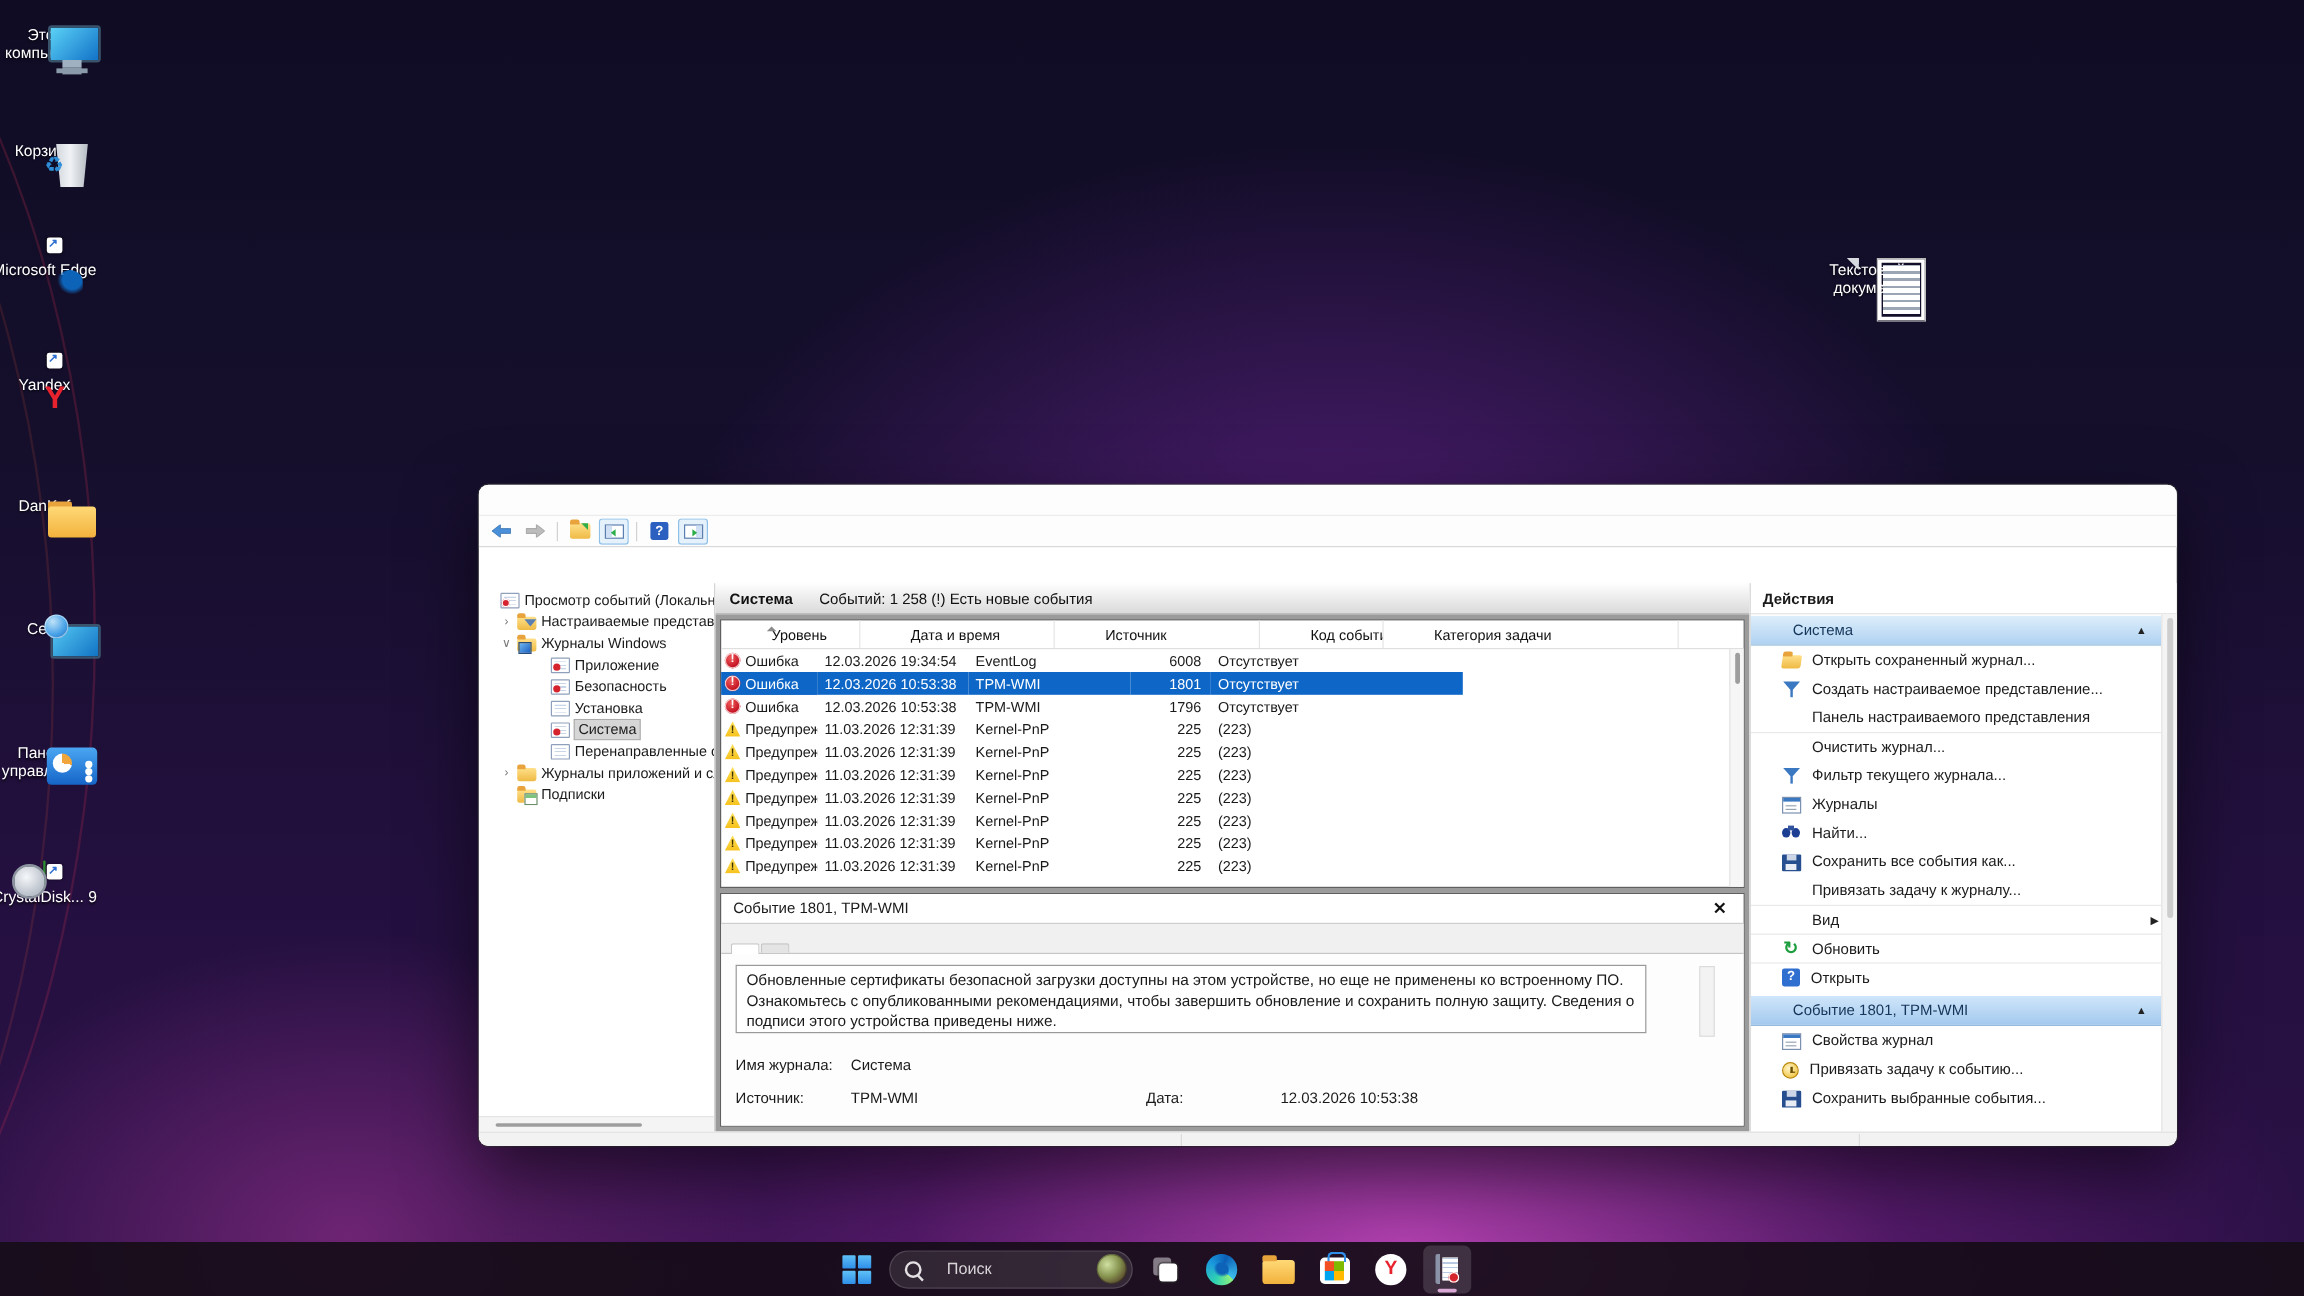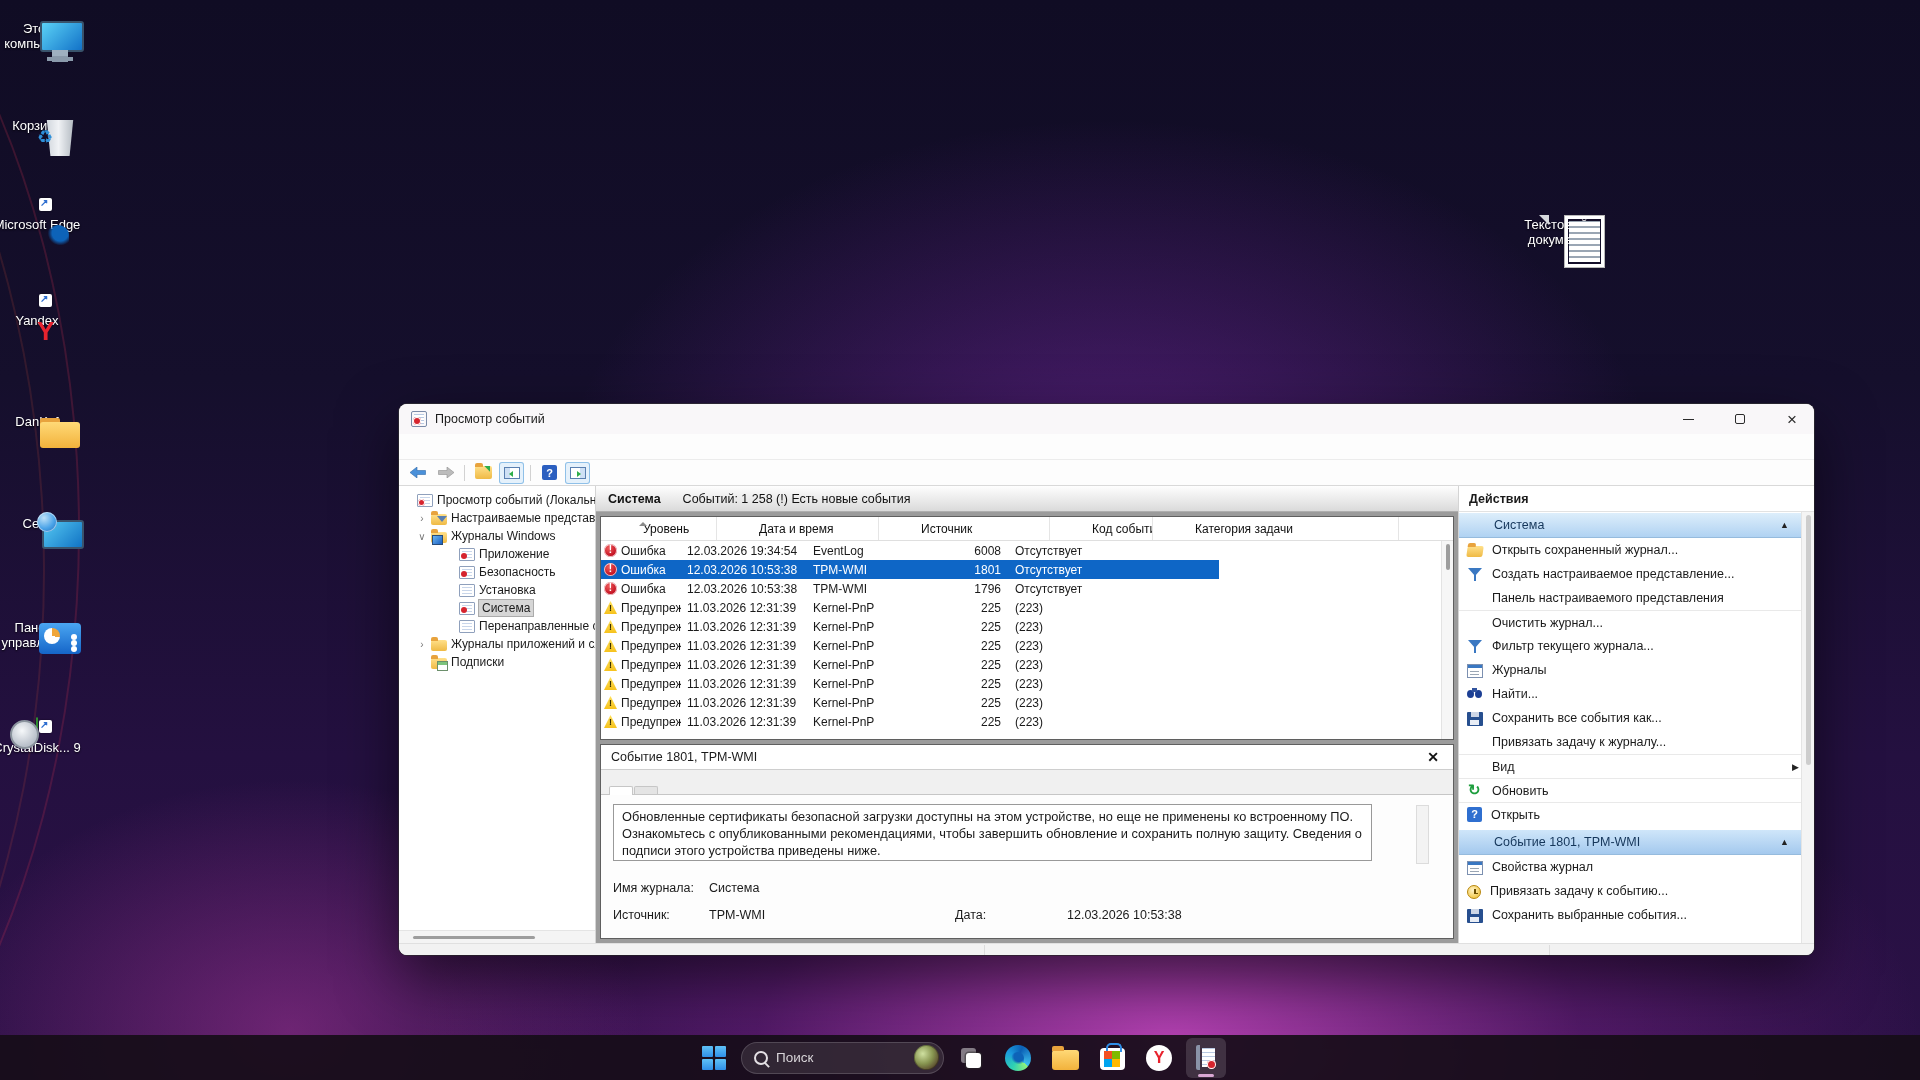--- a/index.html
+++ b/index.html
@@ -164,21 +164,21 @@
   .f-l1{width:96px;} .f-v1{width:170px;} .f-l2{width:112px;margin-left:76px;} 
 
   
   .actions{width:356px;border-left:1px solid #d4d4d4;display:flex;flex-direction:column;font-size:12.5px;color:#1b1b1b;position:relative;background:#fff;}
   .a-title{height:26px;flex:none;display:flex;align-items:center;padding:0 10px;font-weight:bold;border-bottom:1px solid #e2e2e2;}
   .a-list{flex:1;overflow:hidden;padding-right:13px;}
   .a-row{display:flex;align-items:center;}
   .a-row.hdr{height:26px;background:linear-gradient(#ddeefb,#b0d2f2);border-top:1px solid #fff;border-bottom:1px solid #96bbdd;
     padding:0 10px;color:#15365a;}
   .a-row.hdr2{background:linear-gradient(#cfe6fa,#a4c9ee);margin-top:3px;}
-  .a-row.item{height:24px;padding-left:8px;}
+  .a-row.item{height:24px;padding-left:26px;}
   .a-row.item.sep{border-top:1px solid #e9e9e9;}
   .a-row .glyph{margin-left:auto;font-size:9px;color:#222;padding-right:2px;}
   .aicon{width:16px;height:16px;flex:none;margin-right:9px;position:relative;}
   .a-blank{}
   .a-openfolder{background:linear-gradient(180deg,#ffe08a,#efba45);border-radius:2px;height:11px;margin-top:3px;transform:skewX(-8deg);}
   .a-openfolder::before{content:"";position:absolute;left:0;top:-3px;width:8px;height:4px;background:#e8a33d;border-radius:2px 2px 0 0;}
   .a-funnel::before{content:"";position:absolute;left:1px;top:2px;border:7px solid transparent;border-top:8px solid #3a78c2;}
   .a-funnel::after{content:"";position:absolute;left:7px;top:9px;width:2px;height:6px;background:#3a78c2;}
   .a-props{background:#fff;border:1px solid #7c90b0;height:14px;margin-top:1px;}
   .a-props::before{content:"";position:absolute;left:0;right:0;top:0;height:3px;background:#3a78c2;}
@@ -199,21 +199,21 @@
 
   
   .taskbar{position:absolute;left:0;right:0;bottom:0;height:45px;background:rgba(22,13,24,.92);display:flex;align-items:center;}
   .tb-center{position:absolute;left:50%;top:0;bottom:0;transform:translateX(-50%);display:flex;align-items:center;gap:7px;}
   .appbtn{width:40px;height:40px;border-radius:6px;display:flex;align-items:center;justify-content:center;position:relative;}
   .appbtn.active{background:rgba(255,255,255,.14);}
   .appbtn.active::after{content:"";position:absolute;bottom:1px;left:50%;transform:translateX(-50%);width:16px;height:3px;border-radius:2px;background:#d9a8d4;}
   .startico{display:grid;grid-template-columns:11px 11px;grid-gap:2px;}
   .startico i{width:11px;height:11px;background:linear-gradient(180deg,#5fc1f7,#2f8fe8);border-radius:1px;}
   .searchpill{width:203px;height:32px;border-radius:16px;background:rgba(255,255,255,.10);border:1px solid rgba(255,255,255,.16);
-    display:flex;align-items:center;padding:0 4px 0 12px;gap:8px;}
+    display:flex;align-items:center;padding:0 4px 0 12px;gap:21px;}
   .searchpill input{flex:1;min-width:0;background:transparent;border:none;outline:none;color:#e8e8e8;font-size:13.5px;font-family:"Liberation Sans",sans-serif;}
   .searchpill input::placeholder{color:#d8d4d8;}
   .sglass{width:14px;height:14px;border:2px solid #e4e0e4;border-radius:50%;position:relative;flex:none;}
   .sglass::after{content:"";position:absolute;right:-4px;bottom:-3px;width:6px;height:2px;background:#e4e0e4;transform:rotate(45deg);}
   .spic{width:25px;height:25px;border-radius:50%;flex:none;
     background:radial-gradient(circle at 35% 35%,#cfe0a0,#86934f 45%,#54412a 80%);box-shadow:inset 0 0 0 1px rgba(0,0,0,.3);}
   .tv{position:relative;width:24px;height:24px;}
   .tv::before{content:"";position:absolute;left:2px;top:2px;width:15px;height:15px;border-radius:3px;background:rgba(255,255,255,.45);}
   .tv::after{content:"";position:absolute;right:2px;bottom:2px;width:15px;height:15px;border-radius:3px;background:#fff;box-shadow:0 0 0 1.5px rgba(40,40,40,.5);}
   .edge-s{width:26px;height:26px;border-radius:50%;background:conic-gradient(from 130deg,#8ef07c,#2fd2b2 22%,#1b9ade 48%,#0b5fb6 70%,#3dc0ee 100%);position:relative;}
@@ -278,33 +278,20 @@
       <span class="dicon i-crystal"><span class="badge shortcut"></span></span>
       <div class="dlabel">CrystalDisk... 9</div>
     </div>
     <div class="dsk pr1">
       <span class="dicon i-textdoc"></span>
       <div class="dlabel">Текстовый документ</div>
     </div>
   </div>
 
 <div class="win">
-  <div class="titlebar">
-    <span class="evicon"></span>
-    <span class="t-title">Просмотр событий</span>
-    <span class="winbtn">
-        <i class="g-min"></i>
-      </span>
-    <span class="winbtn">
-        <i class="g-max"></i>
-      </span>
-    <span class="winbtn">
-        <span class="g-close">×</span>
-      </span>
-  </div>
   <div class="menubar">
 
   <span class="menu-item"></span>
       <span class="menu-item"></span>
       <span class="menu-item"></span>
       <span class="menu-item"></span>
     </div>
   <div class="toolbar">
     <span class="tbtn">
       <svg width="16" height="11" viewBox="0 0 16 11">

